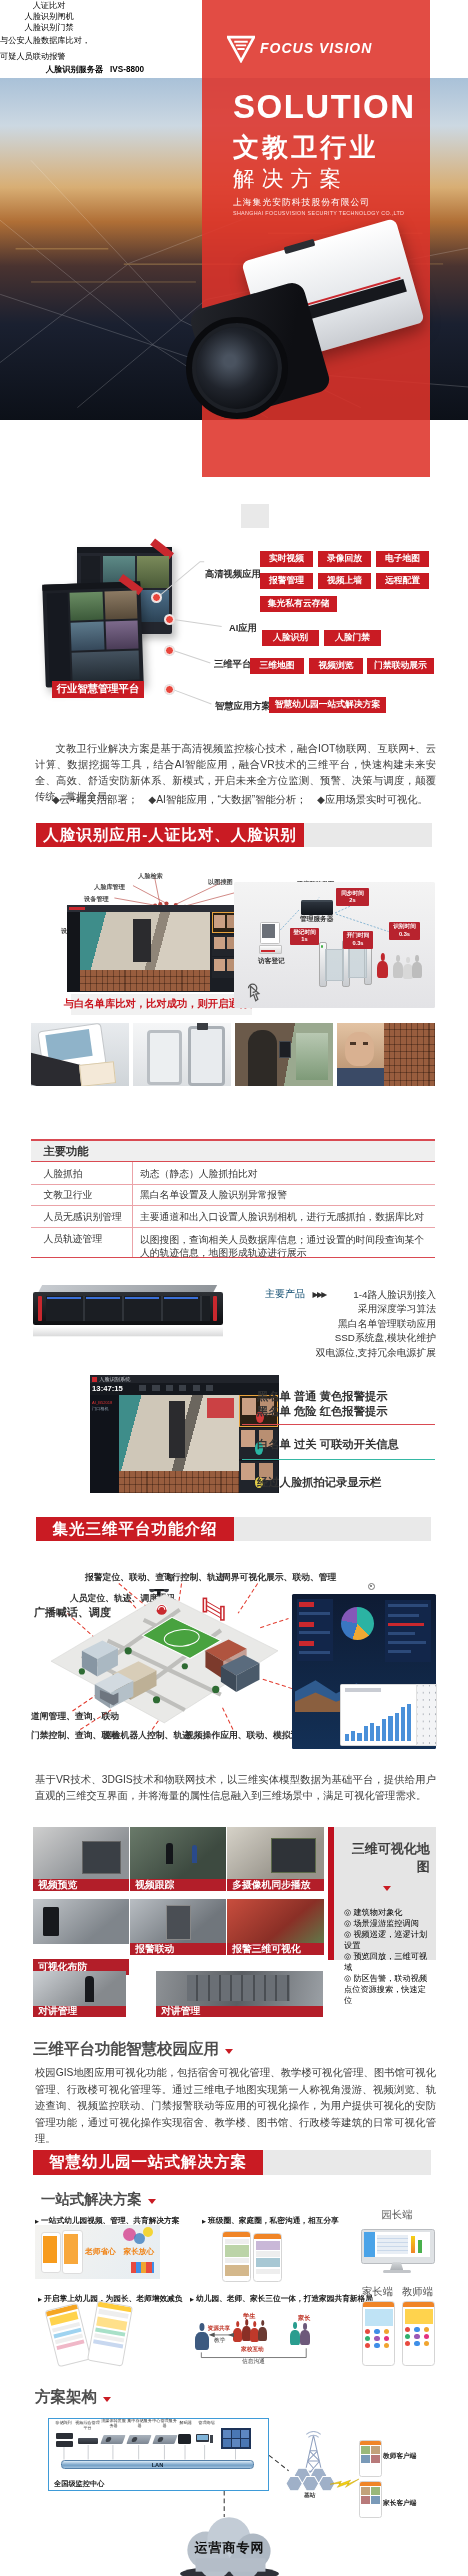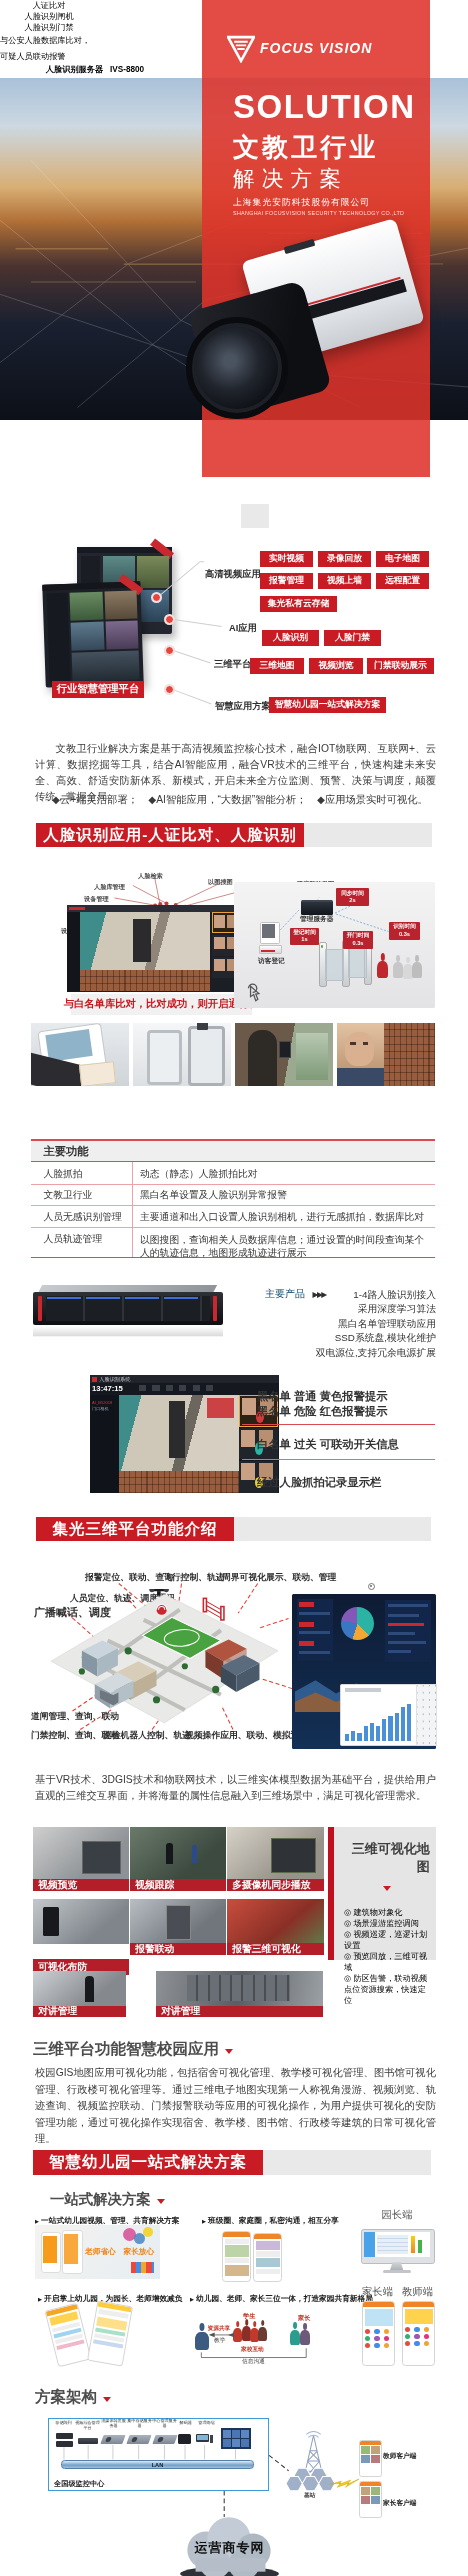--- a/index.html
+++ b/index.html
@@ -529,21 +529,21 @@
     </div>
   </div>
 
   <div class="h2" style="left:33px;top:2039px;font-size:15.5px;">
     <span>三维平台功能智慧校园应用</span><span class="tri"></span>
   </div>
   <div class="para" style="left:35px;top:2065px;width:401px;line-height:16.5px;">校园GIS地图应用可视化功能，包括宿舍可视化管理、教学楼可视化管理、图书馆可视化管理、行政楼可视化管理等。通过三维电子地图实现第一人称视角漫游、视频浏览、轨迹查询、视频监控联动、门禁报警联动等应用的可视化操作，为用户提供可视化的安防管理功能，通过可视化操作实现宿舍、教学楼、图书馆、行政楼等建筑的日常可视化管理。</div>
 
   <div class="gstrip" style="left:263px;top:2150px;width:168px;height:25px;"></div>
   <div class="banner" style="left:33px;top:2150px;width:230px;height:25px;">智慧幼儿园一站式解决方案</div>
-  <div class="h2" style="left:50px;top:2190px;">
+  <div class="h2" style="left:41px;top:2190px;">
     <span>一站式解决方案</span><span class="tri"></span>
   </div>
 
   <div class="abs" style="left:35px;top:2216px;font-size:7.7px;font-weight:bold;color:#222;white-space:nowrap;">
     <span style="font-size:5.2px;margin-right:2.1px;color:#222;">▶</span><span>一站式幼儿园视频、管理、共育解决方案</span>
   </div>
   <div class="abs" style="left:35px;top:2225px;width:125px;height:54px;background:linear-gradient(120deg,#f4f3f0,#e6edf2);overflow:hidden;">
     <div class="abs" style="left:6.2px;top:7.2px;width:17.5px;height:39px;background:#fff;border:0.5px solid #ddd;border-radius:3.1px;"></div>
     <div class="abs" style="left:8.2px;top:11.3px;width:13.4px;height:27px;background:#f79b1d;"></div>
     <div class="abs" style="left:27px;top:5.2px;width:18.5px;height:42px;background:#fff;border:0.5px solid #ddd;border-radius:3.1px;"></div>

